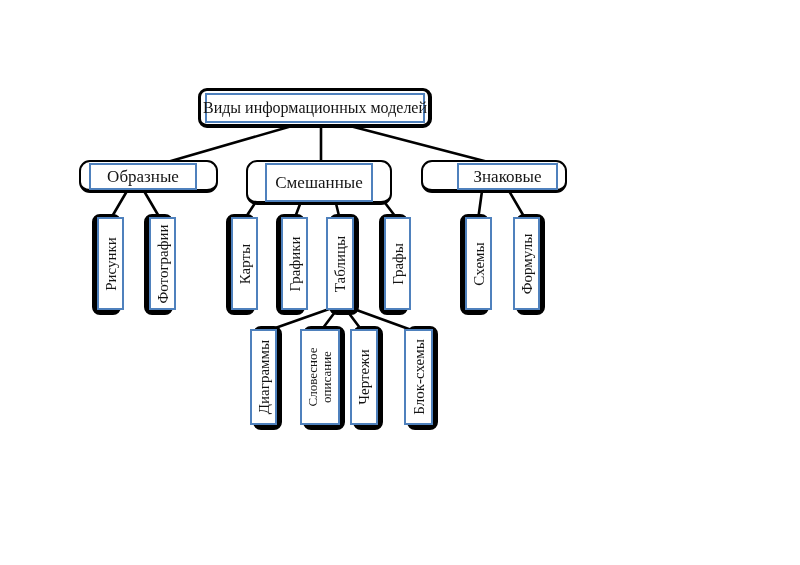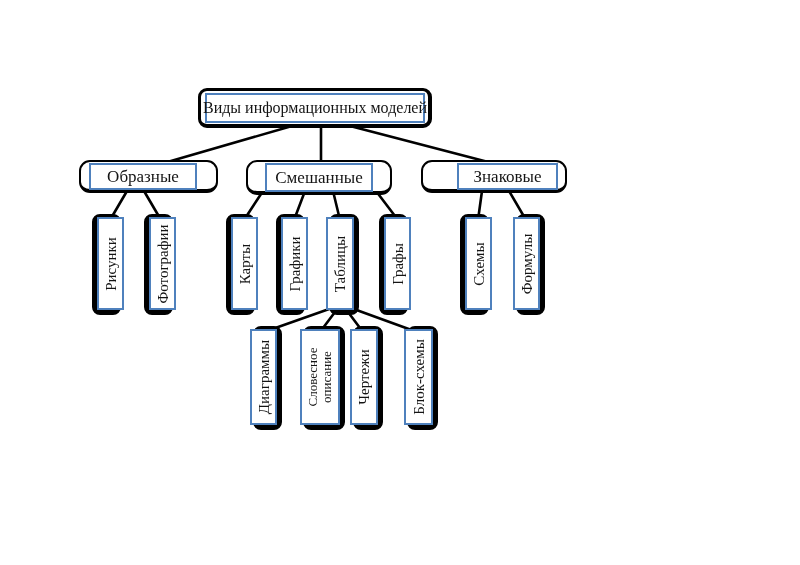--- a/index.html
+++ b/index.html
@@ -81,21 +81,21 @@
       <span>Виды информационных моделей</span>
     </div>
   </div>
 
   <div class="node h" style="left:79px;top:160px;width:139px;height:33px">
     <div class="outline"></div>
     <div class="face" style="left:10px;right:21px">
       <span>Образные</span>
     </div>
   </div>
-  <div class="node h" style="left:246px;top:160px;width:146px;height:35px">
+  <div class="node h" style="left:246px;top:160px;width:146px;height:45px">
     <div class="outline"></div>
     <div class="face" style="left:19px;right:19px">
       <span>Смешанные</span>
     </div>
   </div>
   <div class="node h" style="left:421px;top:160px;width:146px;height:33px">
     <div class="outline"></div>
     <div class="face" style="left:36px;right:9px">
       <span>Знаковые</span>
     </div>

